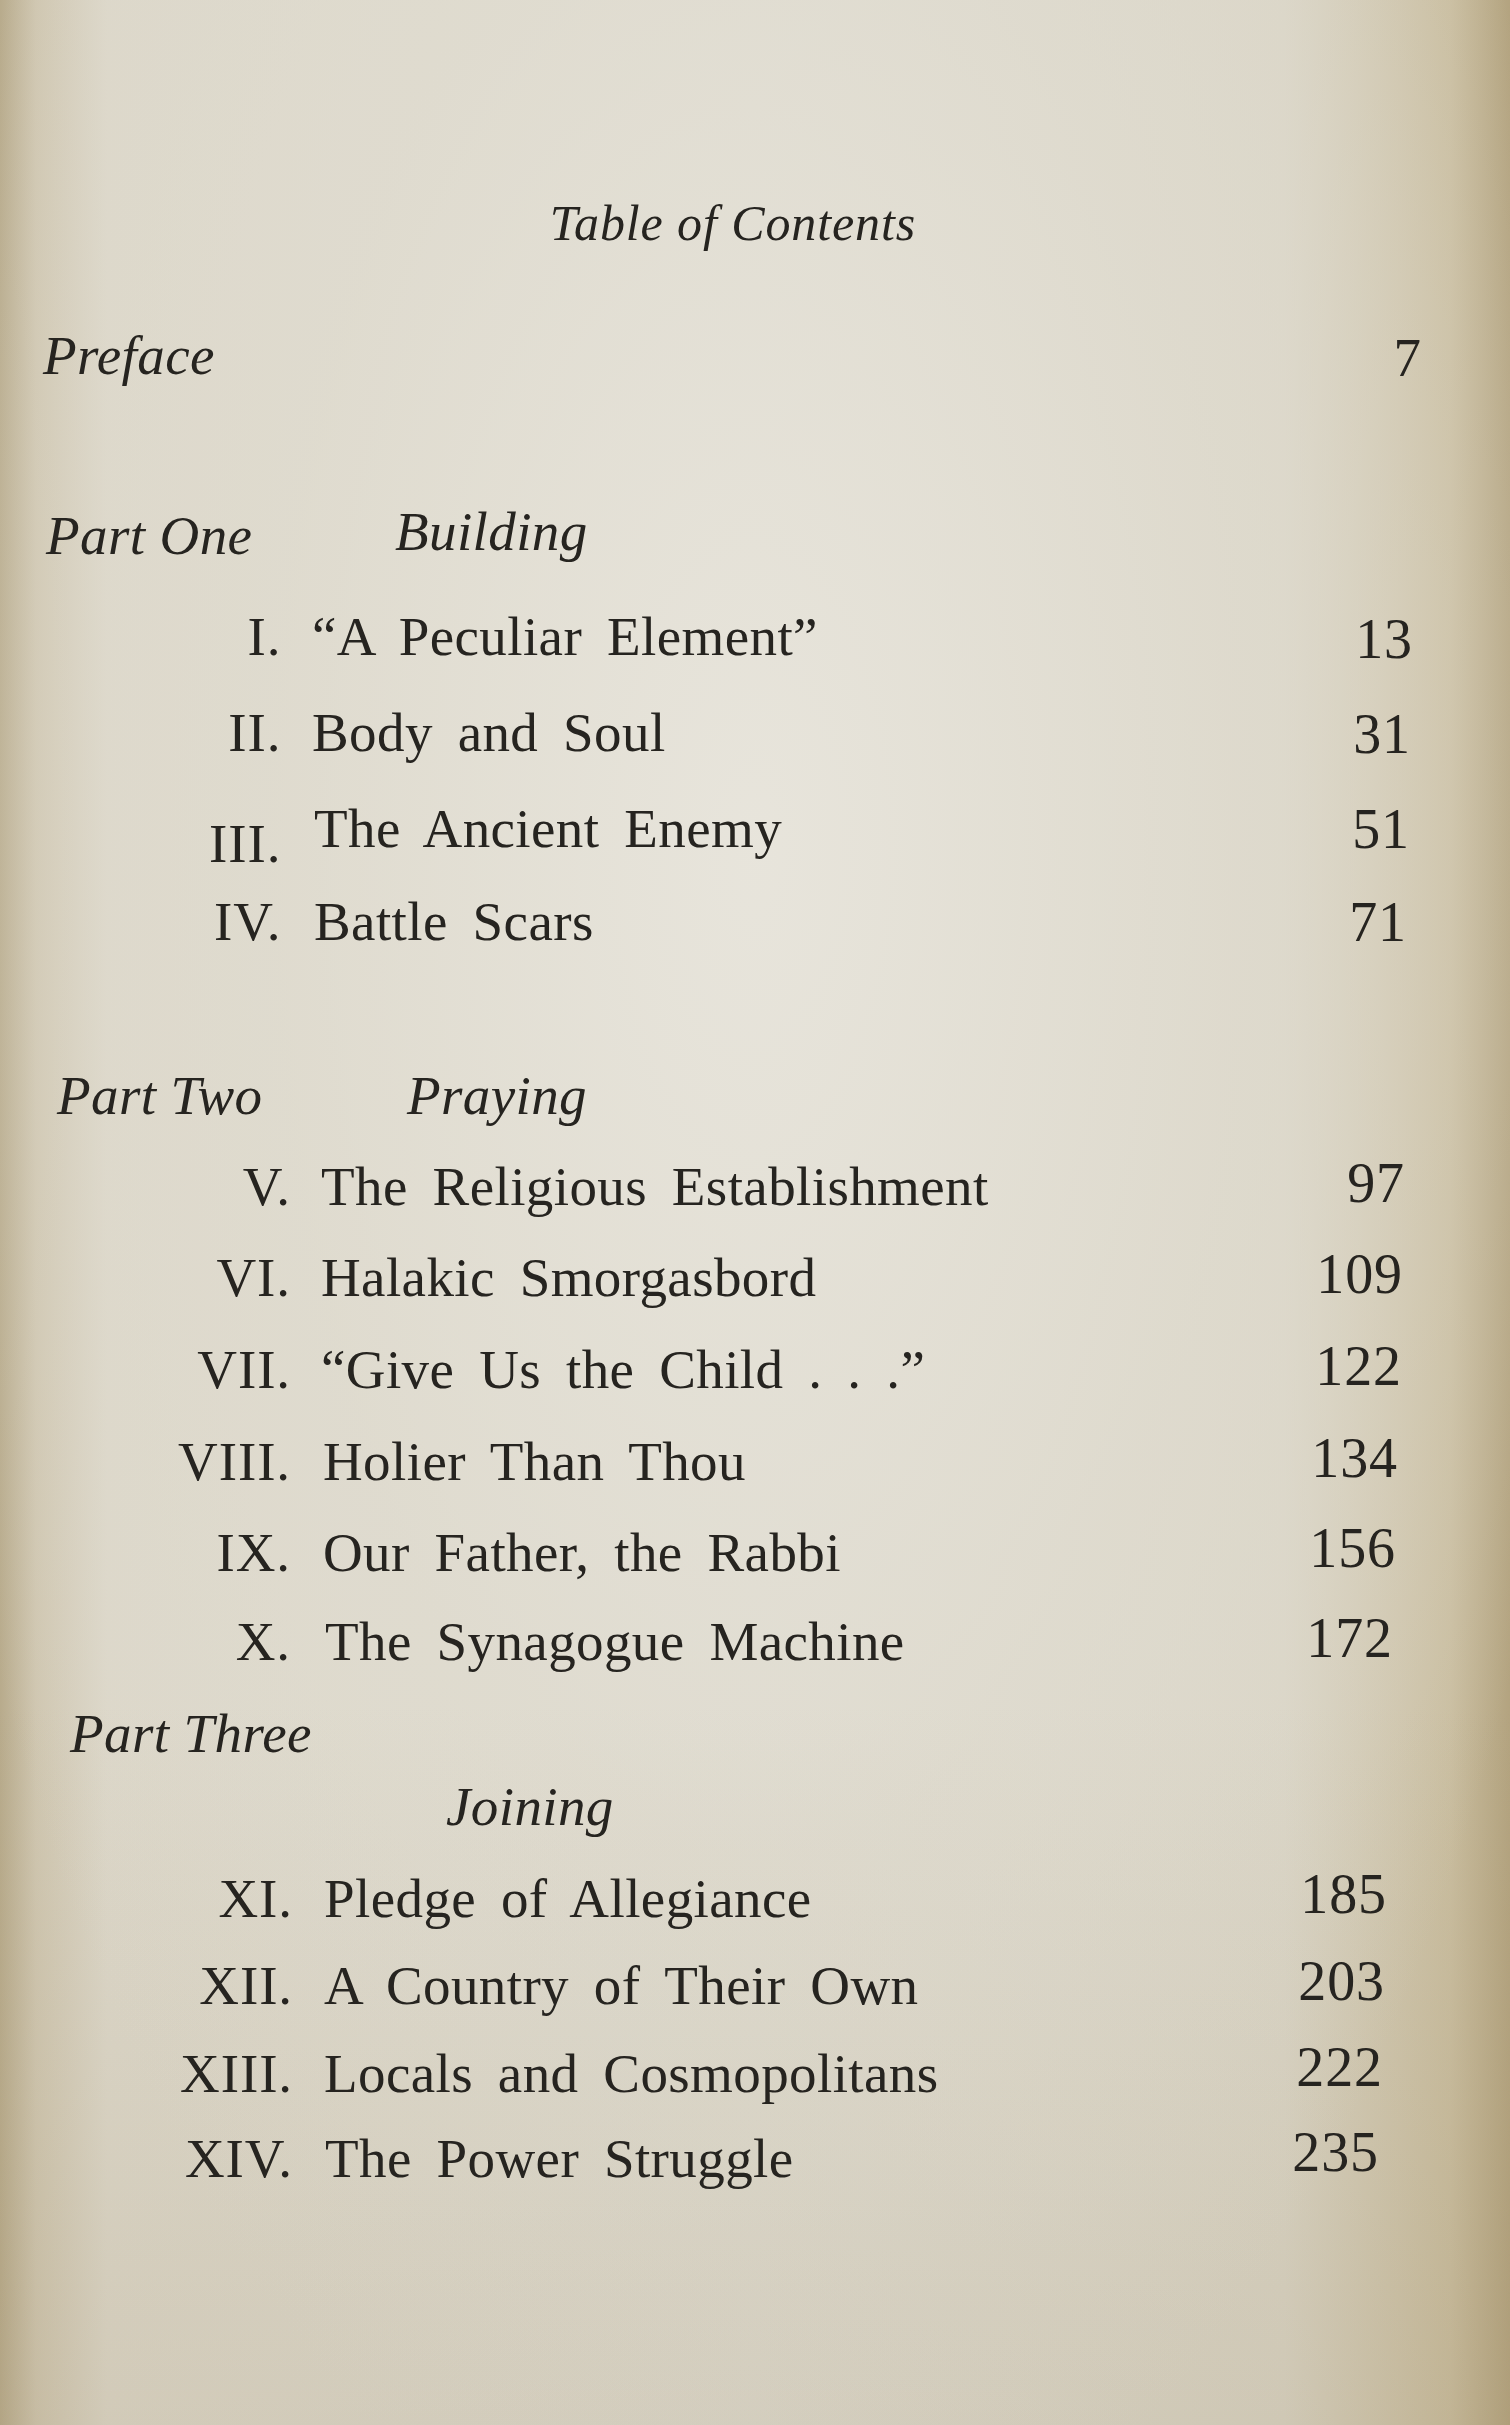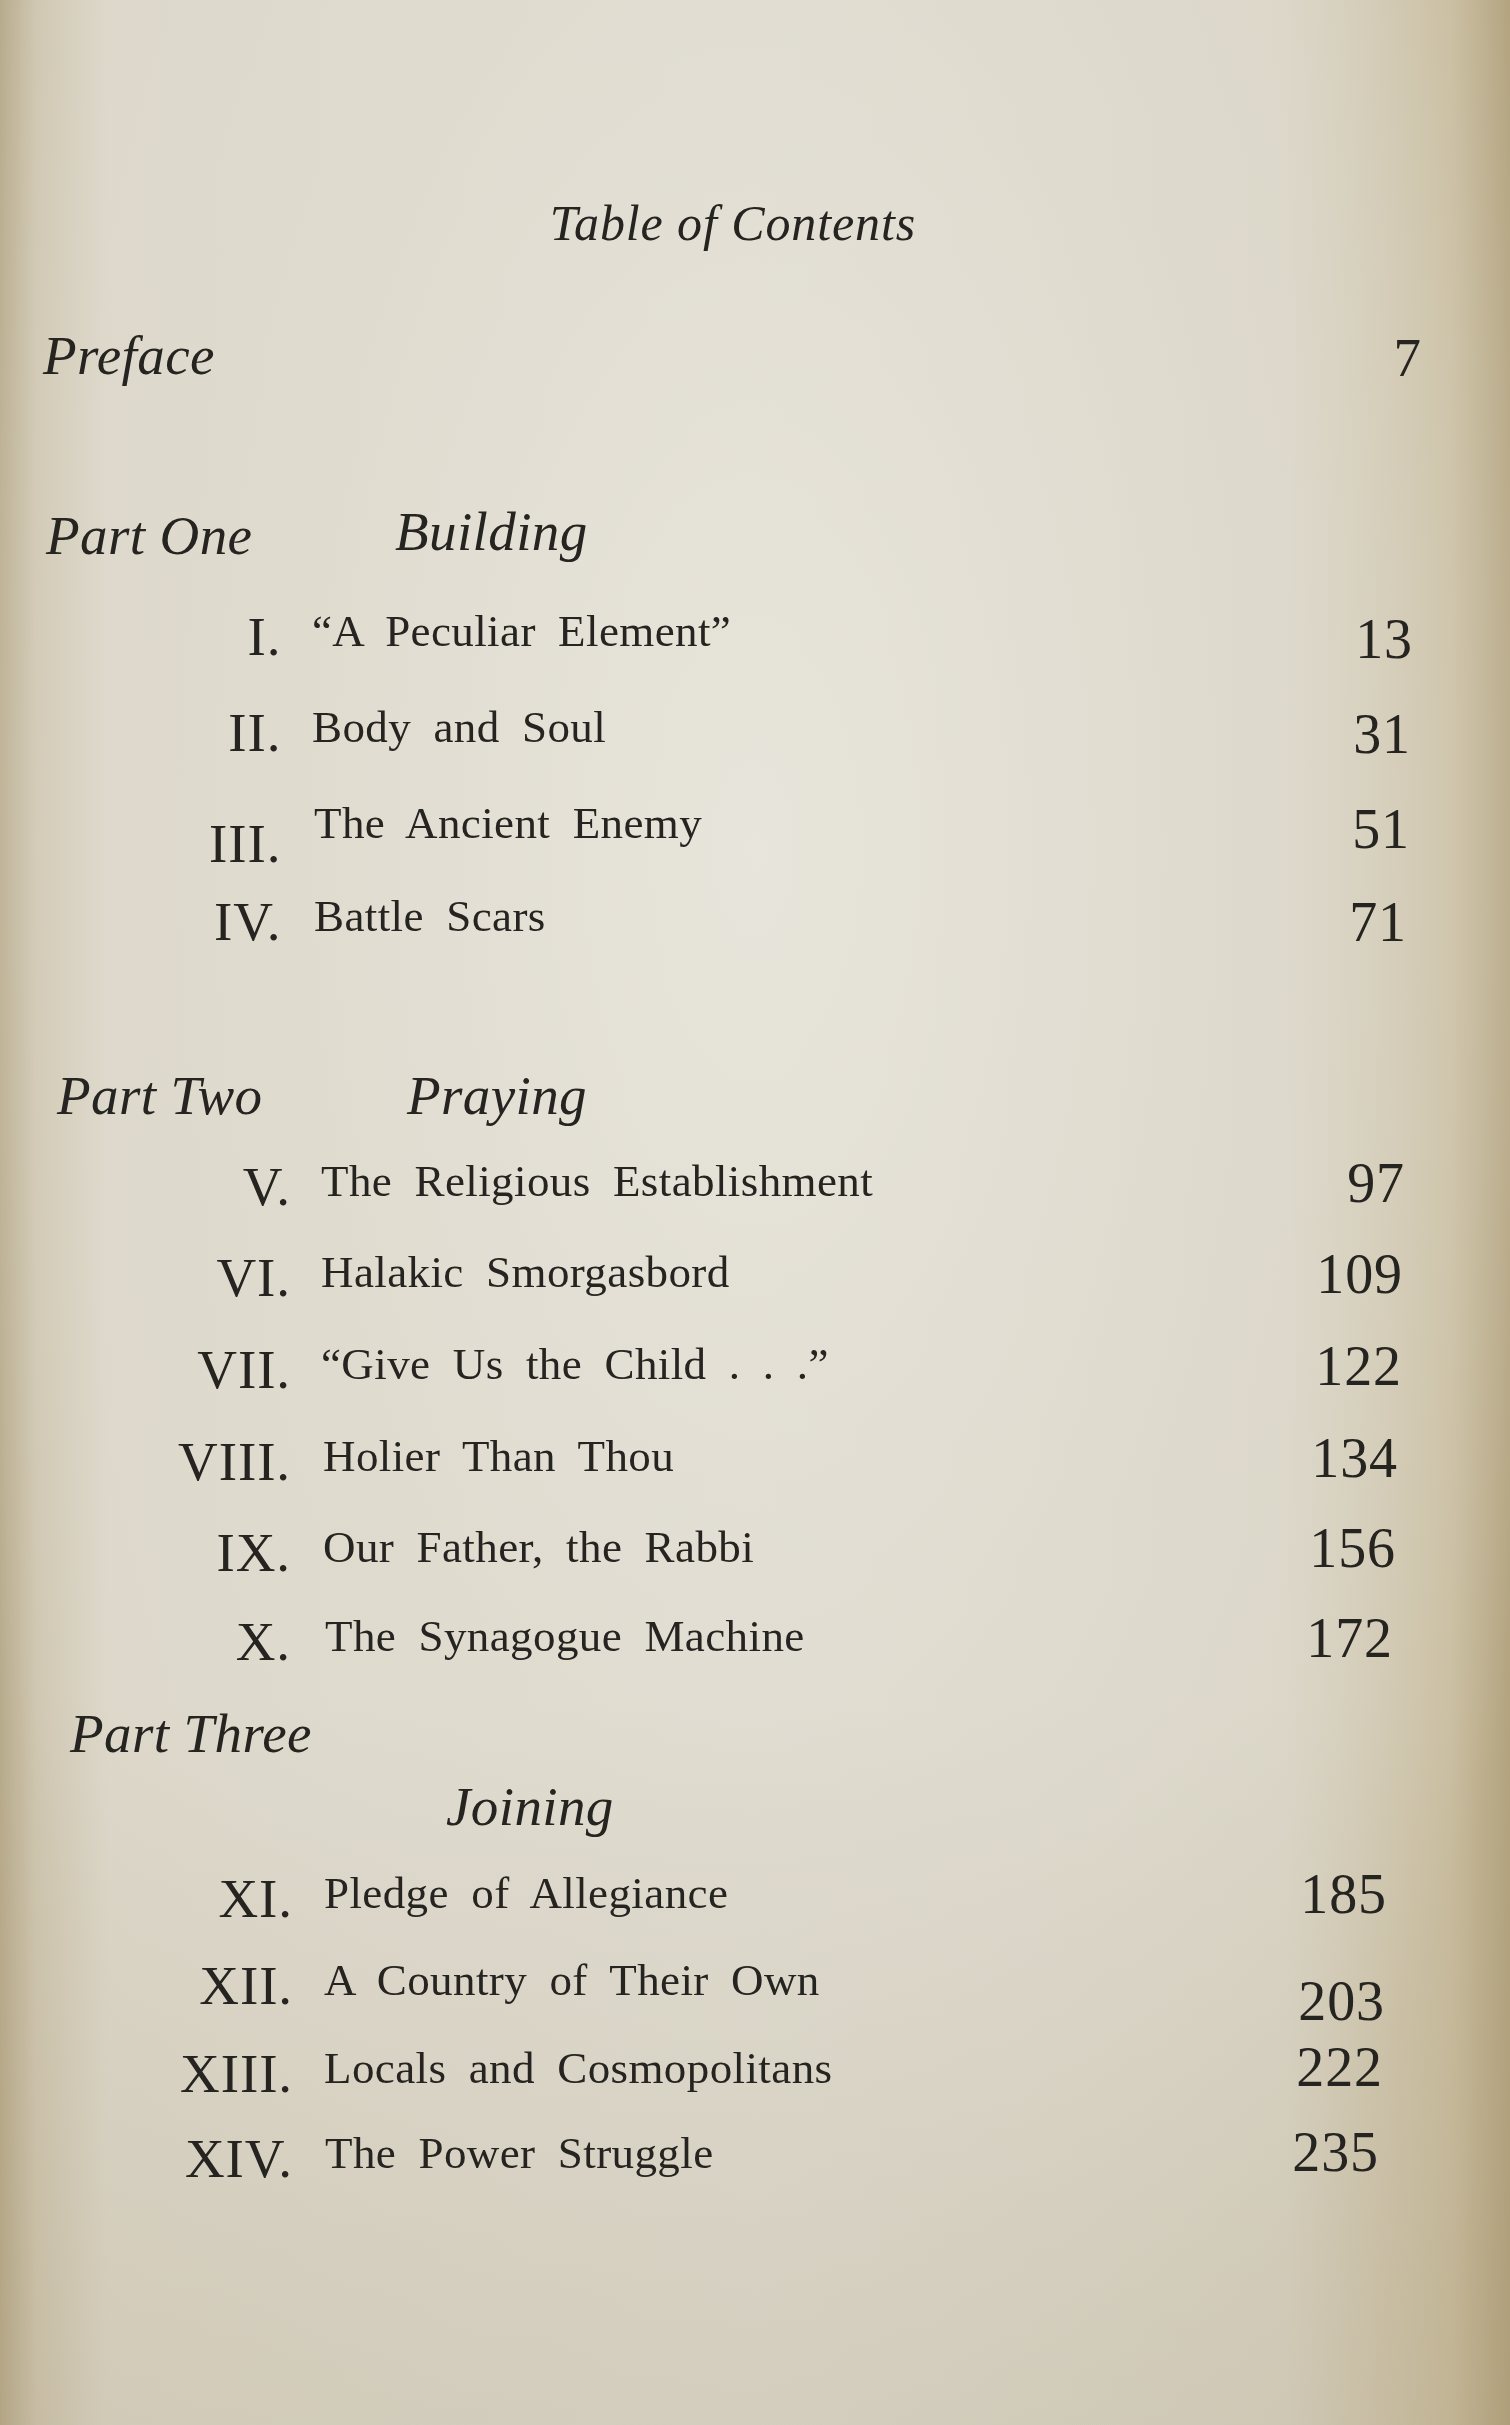--- a/index.html
+++ b/index.html
@@ -48,21 +48,21 @@
       font-size: 55px;
       letter-spacing: 0.4px;
     }
     .numeral {
       font-size: 55px;
       text-align: right;
       width: 268px;
       letter-spacing: 0.9px;
     }
     .chtitle {
-      font-size: 45px;
+      font-size: 55px;
       word-spacing: 10.7px;
       letter-spacing: 0.4px;
     }
     .page {
       font-size: 56px;
       text-align: right;
       width: 178px;
       letter-spacing: 0.9px;
     }
   </style>
@@ -145,21 +145,21 @@
   <div class="abs ital" style="left:446px; top:1779px;">Joining</div>
 
   <div>
     <div class="abs numeral" style="left:25px; top:1871px;">XI.</div>
     <div class="abs chtitle" style="left:324px; top:1871px;">Pledge of Allegiance</div>
     <div class="abs page" style="left:1209px; top:1866px;">185</div>
   </div>
   <div>
     <div class="abs numeral" style="left:25px; top:1958px;">XII.</div>
     <div class="abs chtitle" style="left:324px; top:1958px;">A Country of Their Own</div>
-    <div class="abs page" style="left:1207px; top:1953px;margin-top:20px;">203</div>
+    <div class="abs page" style="left:1207px; top:1953px;">203</div>
   </div>
   <div>
     <div class="abs numeral" style="left:25px; top:2046px;">XIII.</div>
     <div class="abs chtitle" style="left:324px; top:2046px;">Locals and Cosmopolitans</div>
     <div class="abs page" style="left:1205px; top:2039px;">222</div>
   </div>
   <div>
     <div class="abs numeral" style="left:25px; top:2131px;">XIV.</div>
     <div class="abs chtitle" style="left:325px; top:2131px;">The Power Struggle</div>
     <div class="abs page" style="left:1201px; top:2124px;">235</div>

